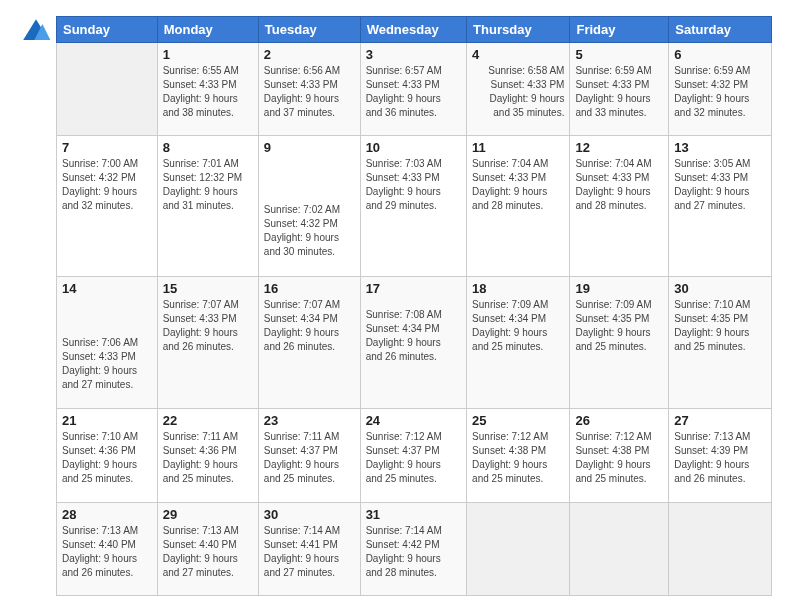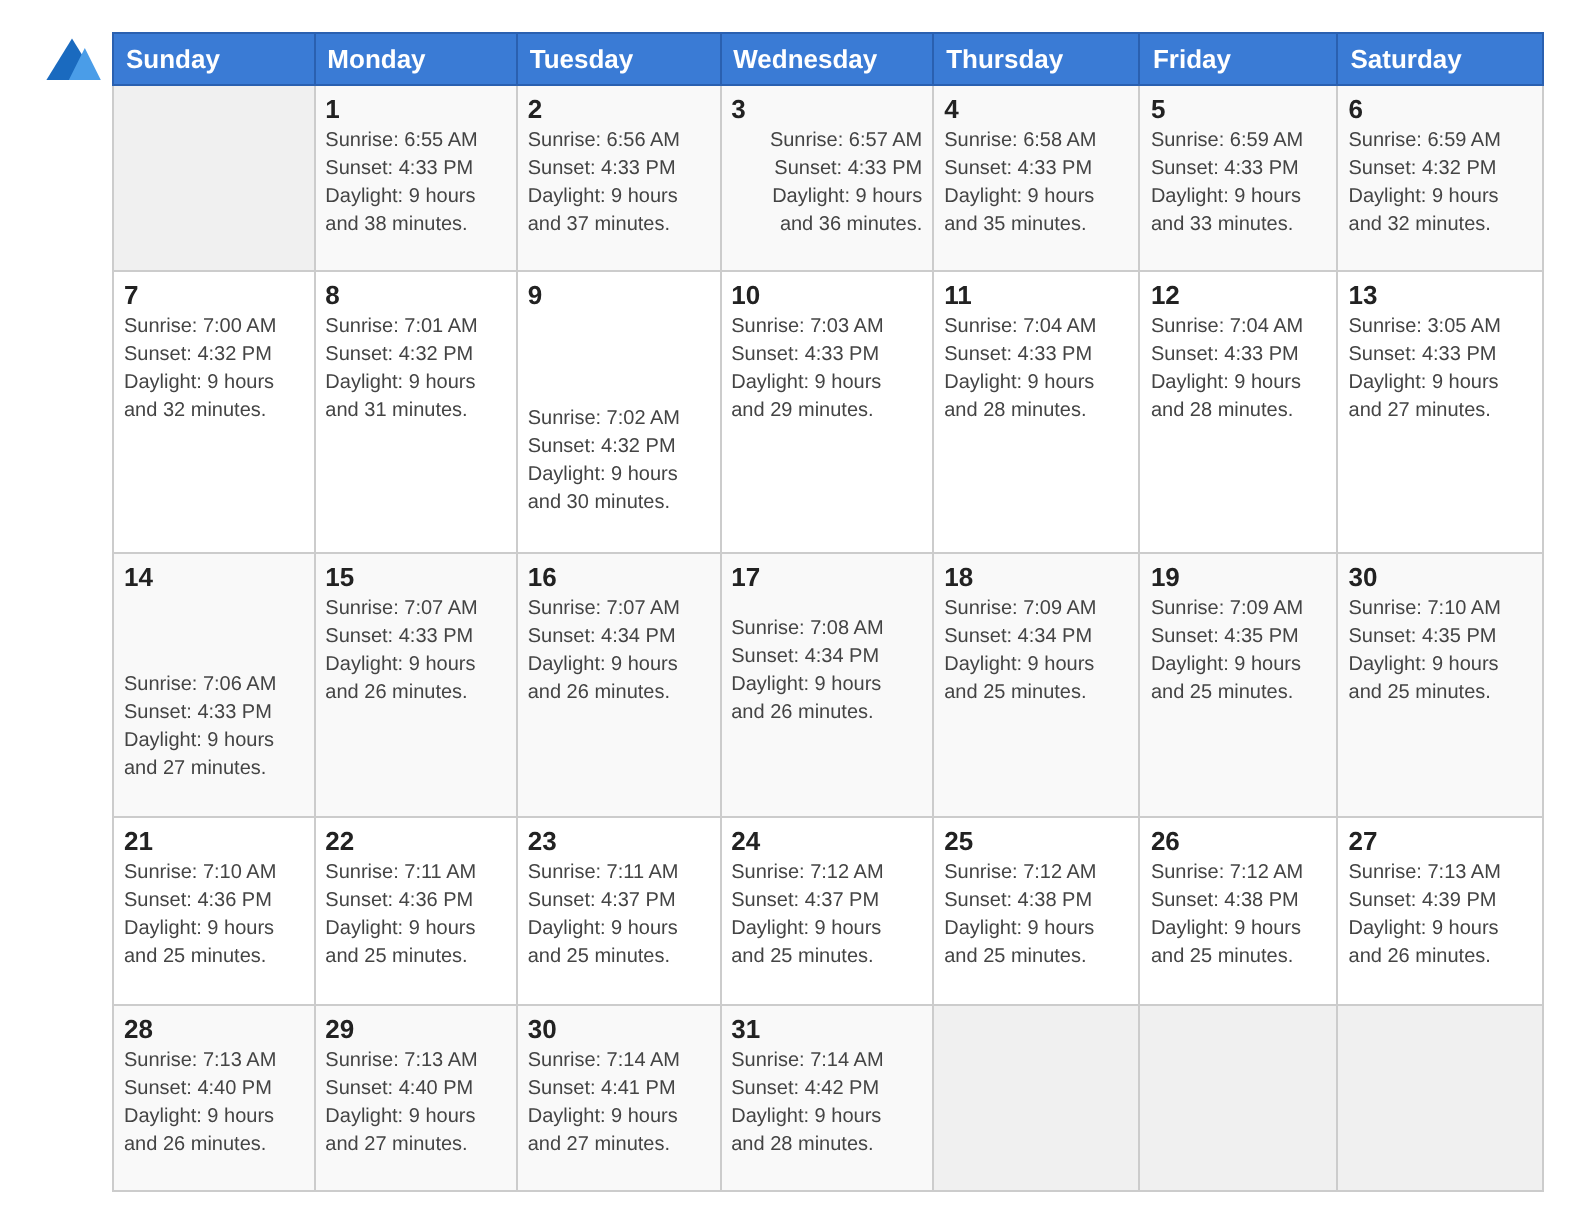--- a/index.html
+++ b/index.html
@@ -142,28 +142,28 @@
           </td>
           <td>
             <span class="day-number">2</span>
             <div class="day-info" style="white-space: pre-line;">Sunrise: 6:56 AM
 Sunset: 4:33 PM
 Daylight: 9 hours
 and 37 minutes.</div>
           </td>
           <td>
             <span class="day-number">3</span>
-            <div class="day-info" style="white-space: pre-line; text-align: right;">Sunrise: 6:57 AM
+            <div class="day-info" style="white-space: pre-line;">Sunrise: 6:57 AM
 Sunset: 4:33 PM
 Daylight: 9 hours
 and 36 minutes.</div>
           </td>
           <td>
             <span class="day-number">4</span>
-            <div class="day-info" style="white-space: pre-line;">Sunrise: 6:58 AM
+            <div class="day-info" style="white-space: pre-line; text-align: right;">Sunrise: 6:58 AM
 Sunset: 4:33 PM
 Daylight: 9 hours
 and 35 minutes.</div>
           </td>
           <td>
             <span class="day-number">5</span>
             <div class="day-info" style="white-space: pre-line;">Sunrise: 6:59 AM
 Sunset: 4:33 PM
 Daylight: 9 hours
 and 33 minutes.</div>
@@ -180,21 +180,21 @@
           <td>
             <span class="day-number">7</span>
             <div class="day-info" style="white-space: pre-line;">Sunrise: 7:00 AM
 Sunset: 4:32 PM
 Daylight: 9 hours
 and 32 minutes.</div>
           </td>
           <td>
             <span class="day-number">8</span>
             <div class="day-info" style="white-space: pre-line;">Sunrise: 7:01 AM
-Sunset: 4:32 PM
+Sunset: 12:32 PM
 Daylight: 9 hours
 and 31 minutes.</div>
           </td>
           <td>
             <span class="day-number">9</span>
             <div class="day-info" style="white-space: pre-line; margin-top: 48px;">Sunrise: 7:02 AM
 Sunset: 4:32 PM
 Daylight: 9 hours
 and 30 minutes.</div>
           </td>

